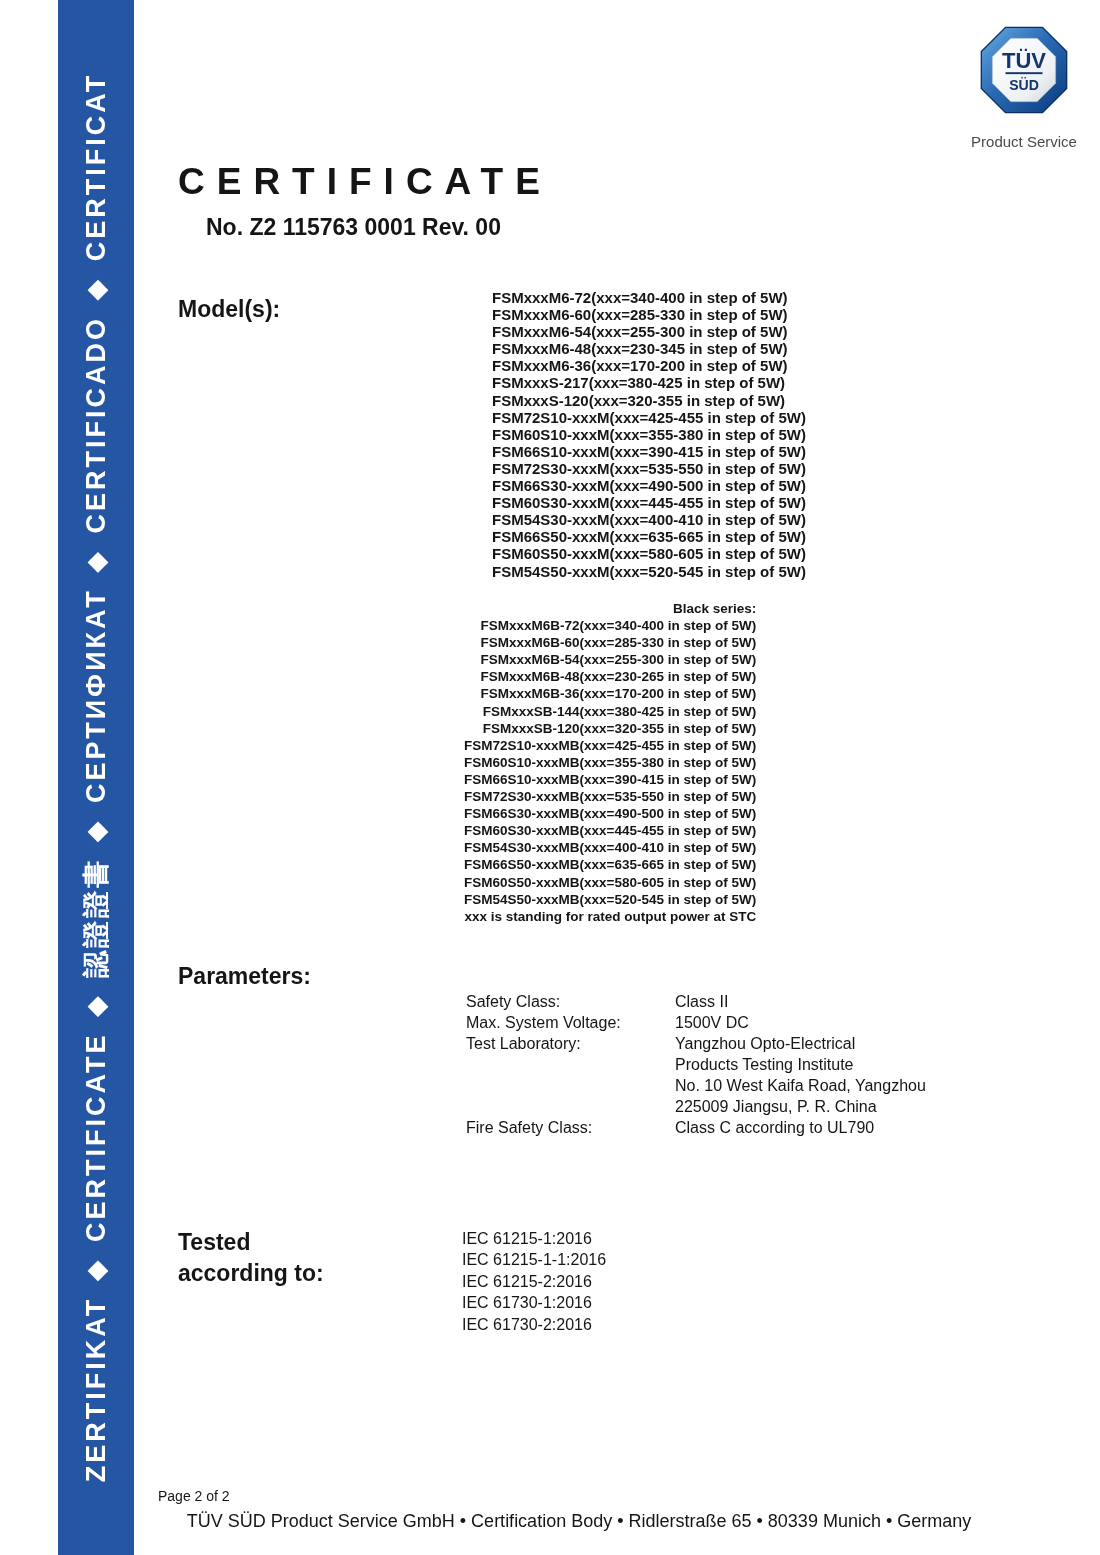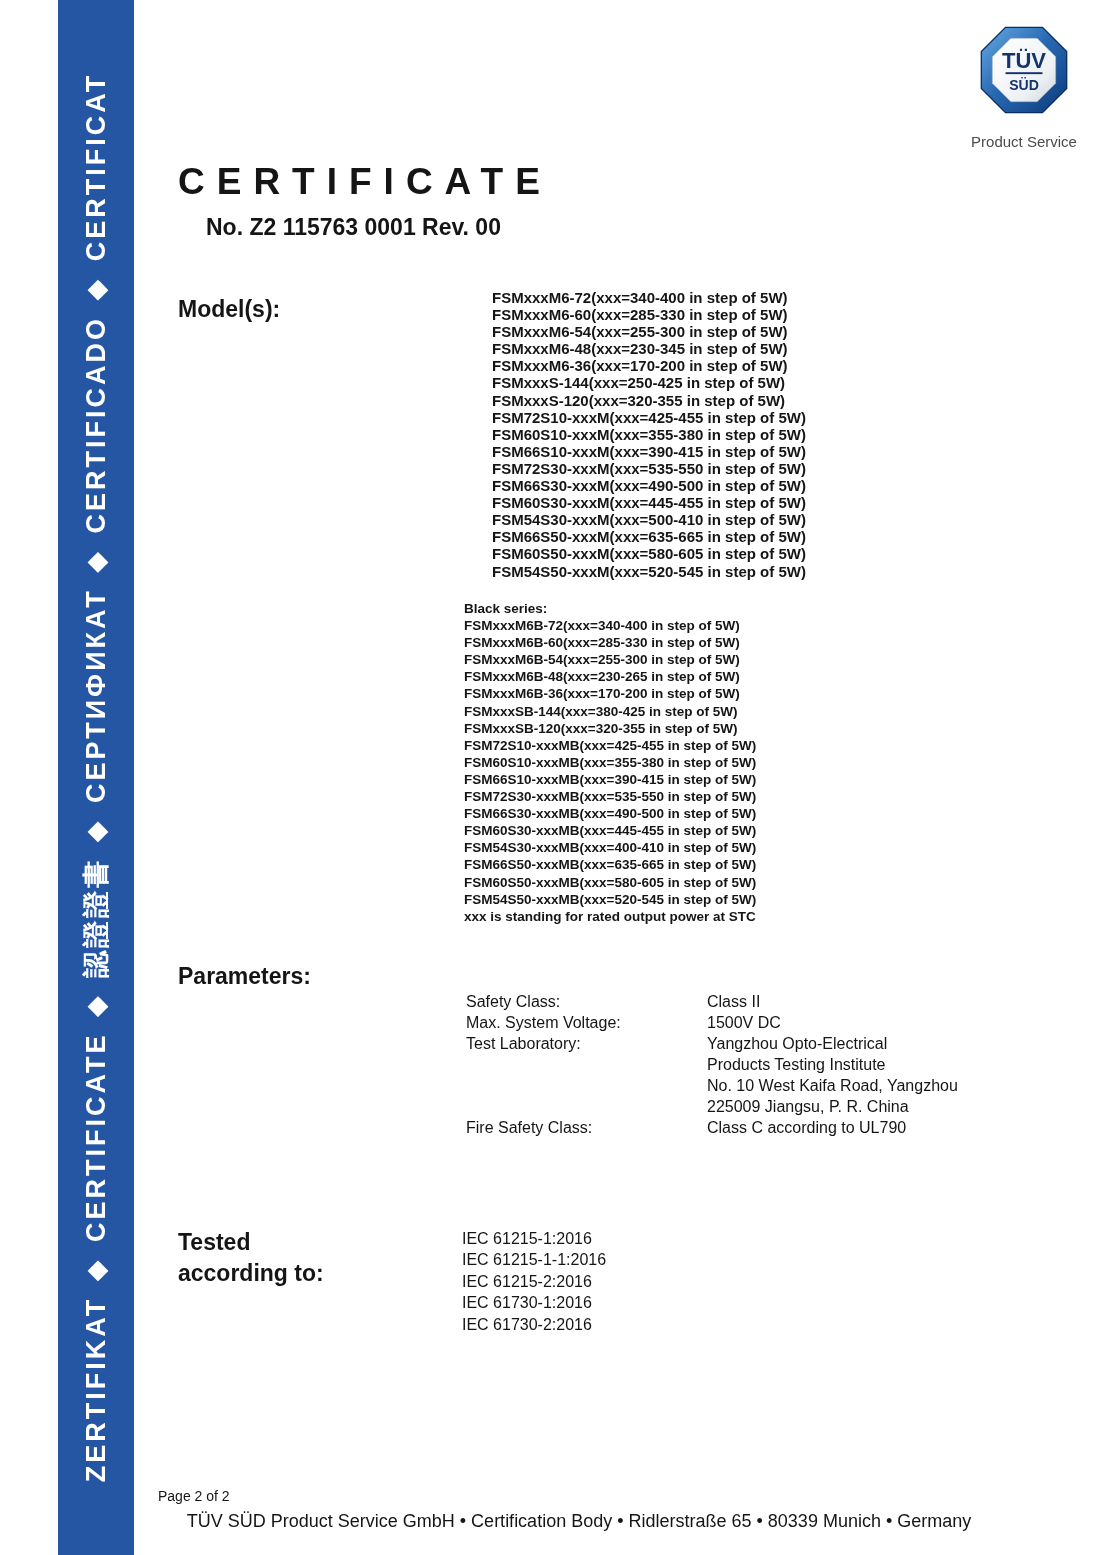--- a/index.html
+++ b/index.html
@@ -77,31 +77,31 @@
   .model-list {
     position: absolute;
     left: 464px;
     font-size: 15px;
     font-weight: bold;
     line-height: 17.1px;
     white-space: nowrap;
     margin-left: 28px;
   }
   .list-a { top: 289px; }
-  .black-block { position: absolute; left: 464px; top: 600px; }
+  .black-block { position: absolute; left: 464px; top: 600px; text-align: right; }
   .black-block .hd, .black-block .model-list-inner, .black-block .note {
     font-size: 13.5px; font-weight: bold; line-height: 17.1px; white-space: nowrap;
   }
   .param-grid {
     position: absolute;
     left: 466px; top: 991px;
     font-size: 16px;
     line-height: 21px;
   }
-  .param-row { display: flex; gap: 32px; }
+  .param-row { display: flex; }
   .param-name { width: 209px; flex: 0 0 209px; }
   .param-value { white-space: pre-line; }
   .std-list {
     position: absolute;
     left: 462px; top: 1228px;
     font-size: 16px;
     line-height: 21.4px;
   }
   .footer-page {
     position: absolute;
@@ -159,29 +159,29 @@
   <div class="title">CERTIFICATE</div>
   <div class="cert-no">No. Z2 115763 0001 Rev. 00</div>
 
   <div class="section-label models-label">Model(s):</div>
   <div class="model-list list-a">
       <div>FSMxxxM6-72(xxx=340-400 in step of 5W)</div>
       <div>FSMxxxM6-60(xxx=285-330 in step of 5W)</div>
       <div>FSMxxxM6-54(xxx=255-300 in step of 5W)</div>
       <div>FSMxxxM6-48(xxx=230-345 in step of 5W)</div>
       <div>FSMxxxM6-36(xxx=170-200 in step of 5W)</div>
-      <div>FSMxxxS-144(xxx=250-425 in step of 5W)</div>
+      <div>FSMxxxS-217(xxx=380-425 in step of 5W)</div>
       <div>FSMxxxS-120(xxx=320-355 in step of 5W)</div>
       <div>FSM72S10-xxxM(xxx=425-455 in step of 5W)</div>
       <div>FSM60S10-xxxM(xxx=355-380 in step of 5W)</div>
       <div>FSM66S10-xxxM(xxx=390-415 in step of 5W)</div>
       <div>FSM72S30-xxxM(xxx=535-550 in step of 5W)</div>
       <div>FSM66S30-xxxM(xxx=490-500 in step of 5W)</div>
       <div>FSM60S30-xxxM(xxx=445-455 in step of 5W)</div>
-      <div>FSM54S30-xxxM(xxx=500-410 in step of 5W)</div>
+      <div>FSM54S30-xxxM(xxx=400-410 in step of 5W)</div>
       <div>FSM66S50-xxxM(xxx=635-665 in step of 5W)</div>
       <div>FSM60S50-xxxM(xxx=580-605 in step of 5W)</div>
       <div>FSM54S50-xxxM(xxx=520-545 in step of 5W)</div>
     </div>
 
   <div class="black-block">
     <div class="hd">Black series:</div>
     <div class="model-list-inner">
         <div>FSMxxxM6B-72(xxx=340-400 in step of 5W)</div>
         <div>FSMxxxM6B-60(xxx=285-330 in step of 5W)</div>

